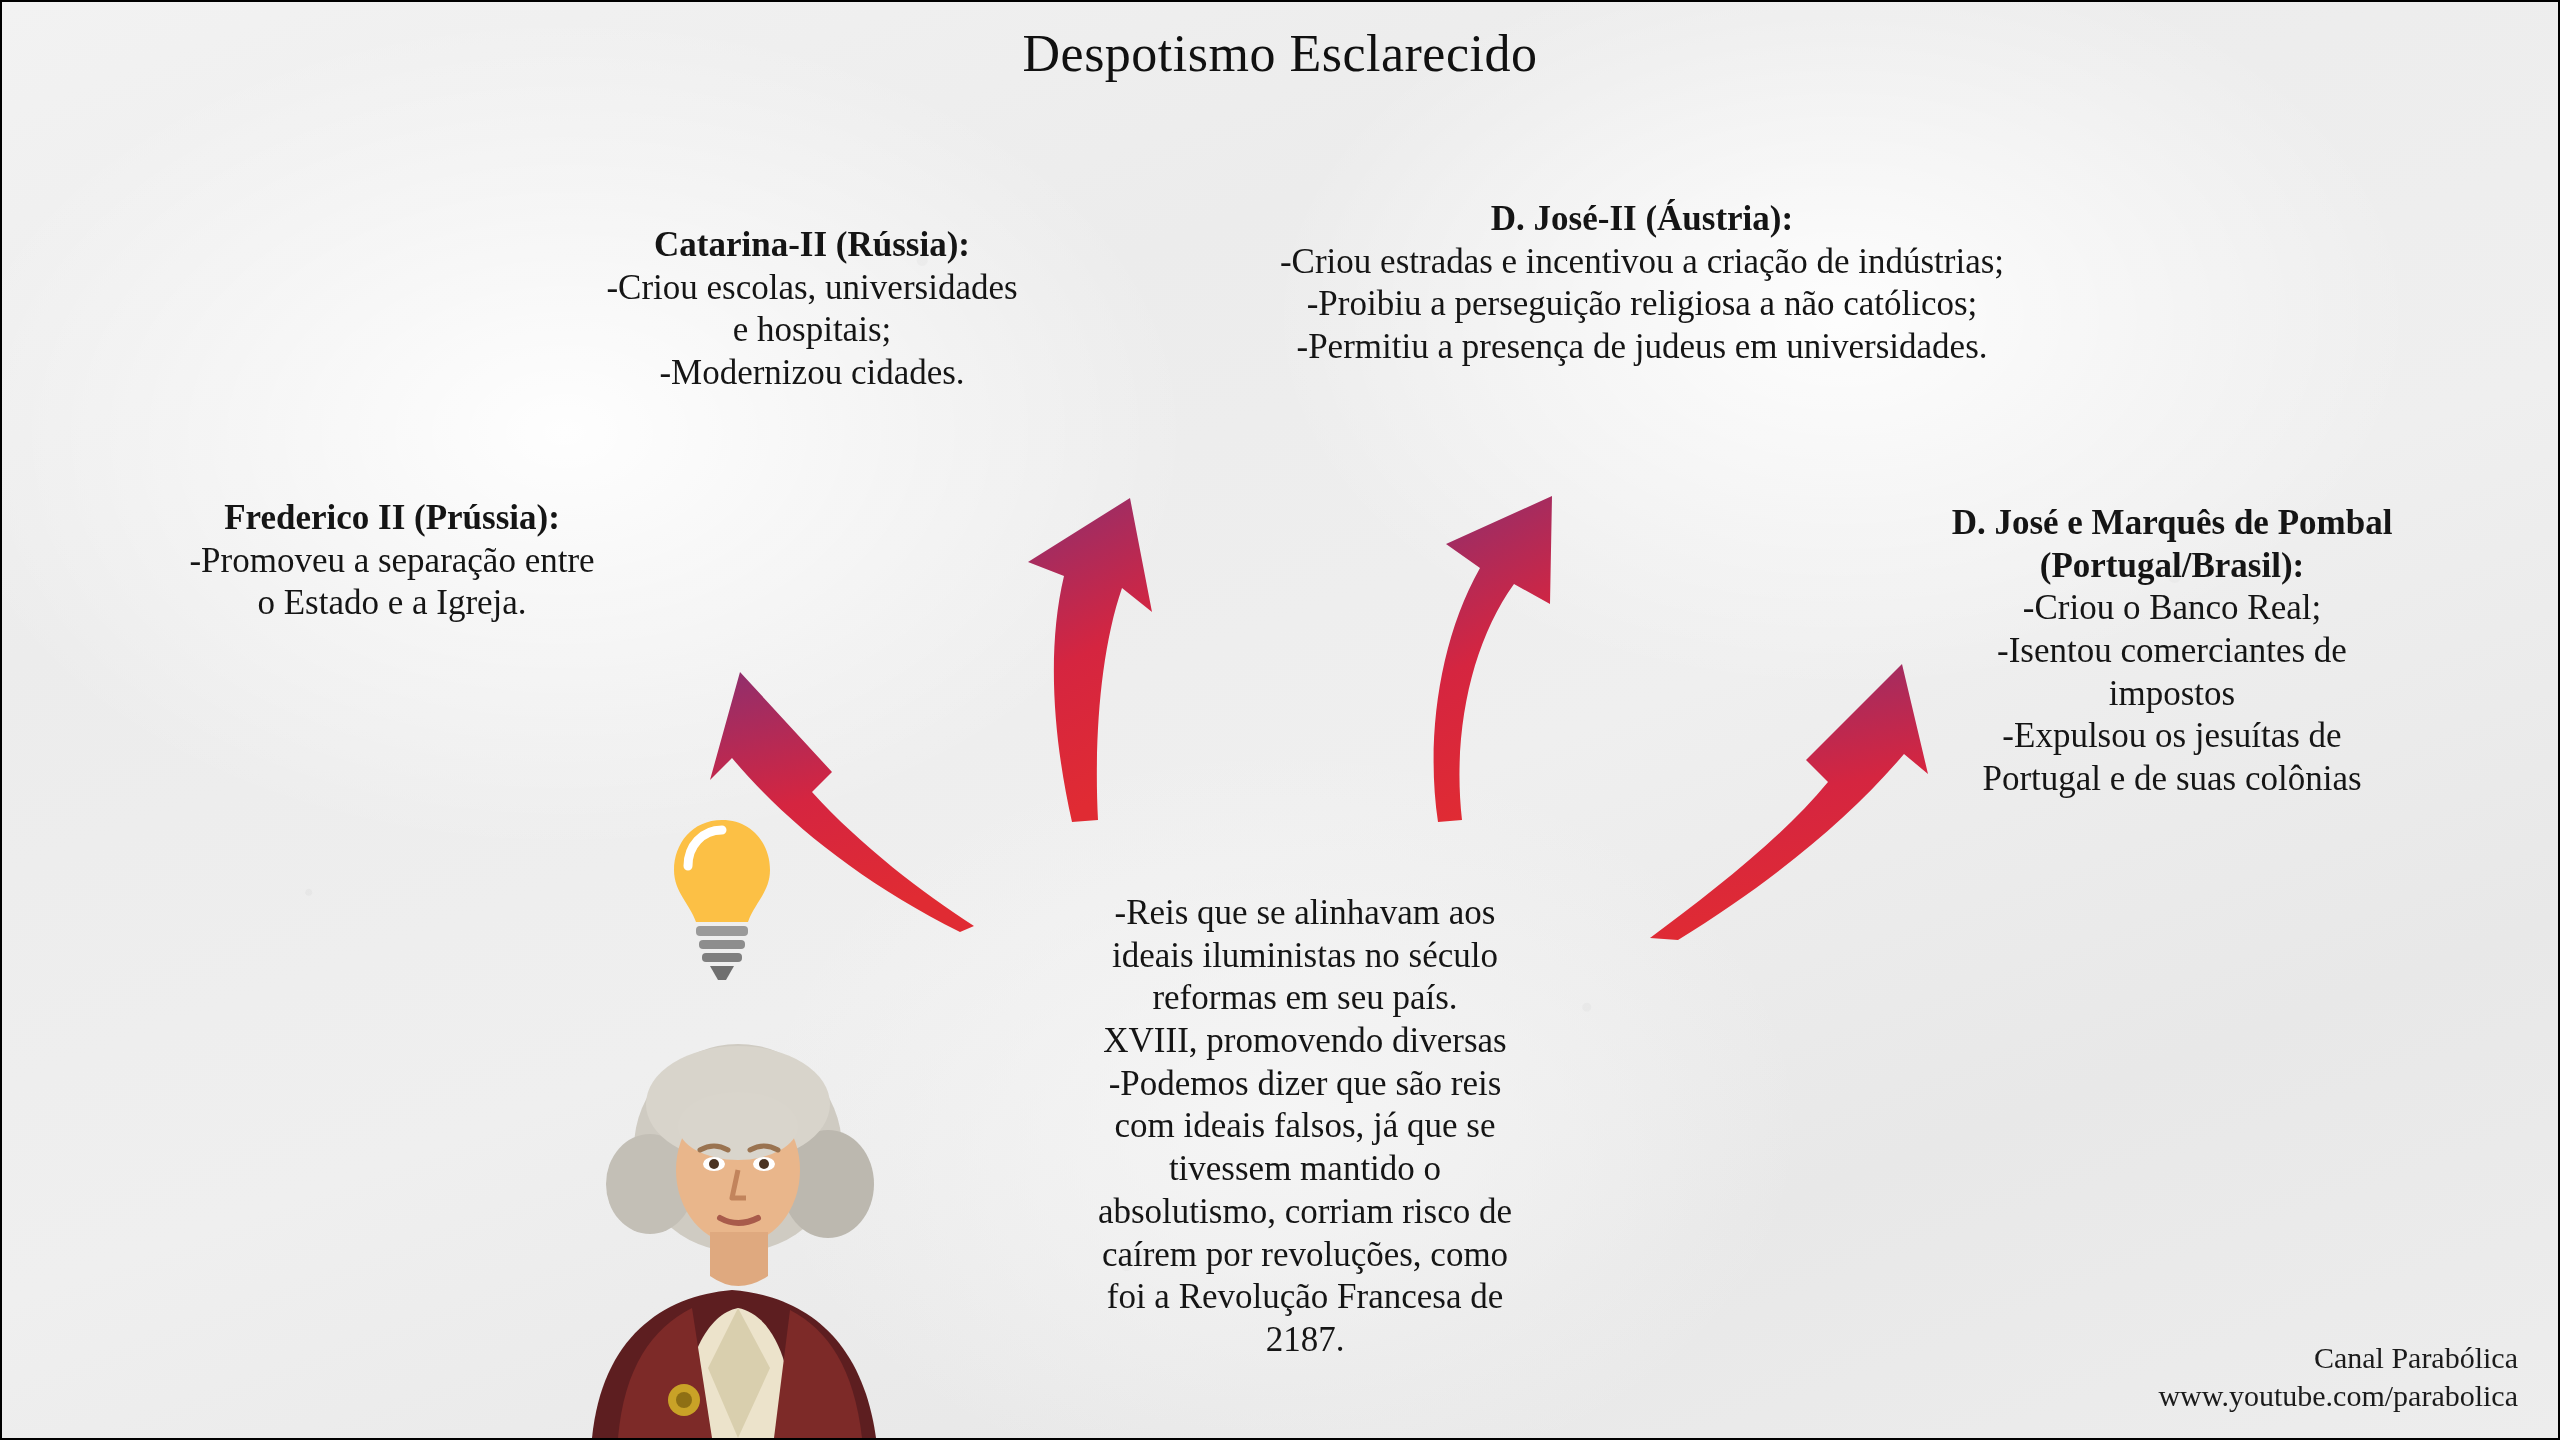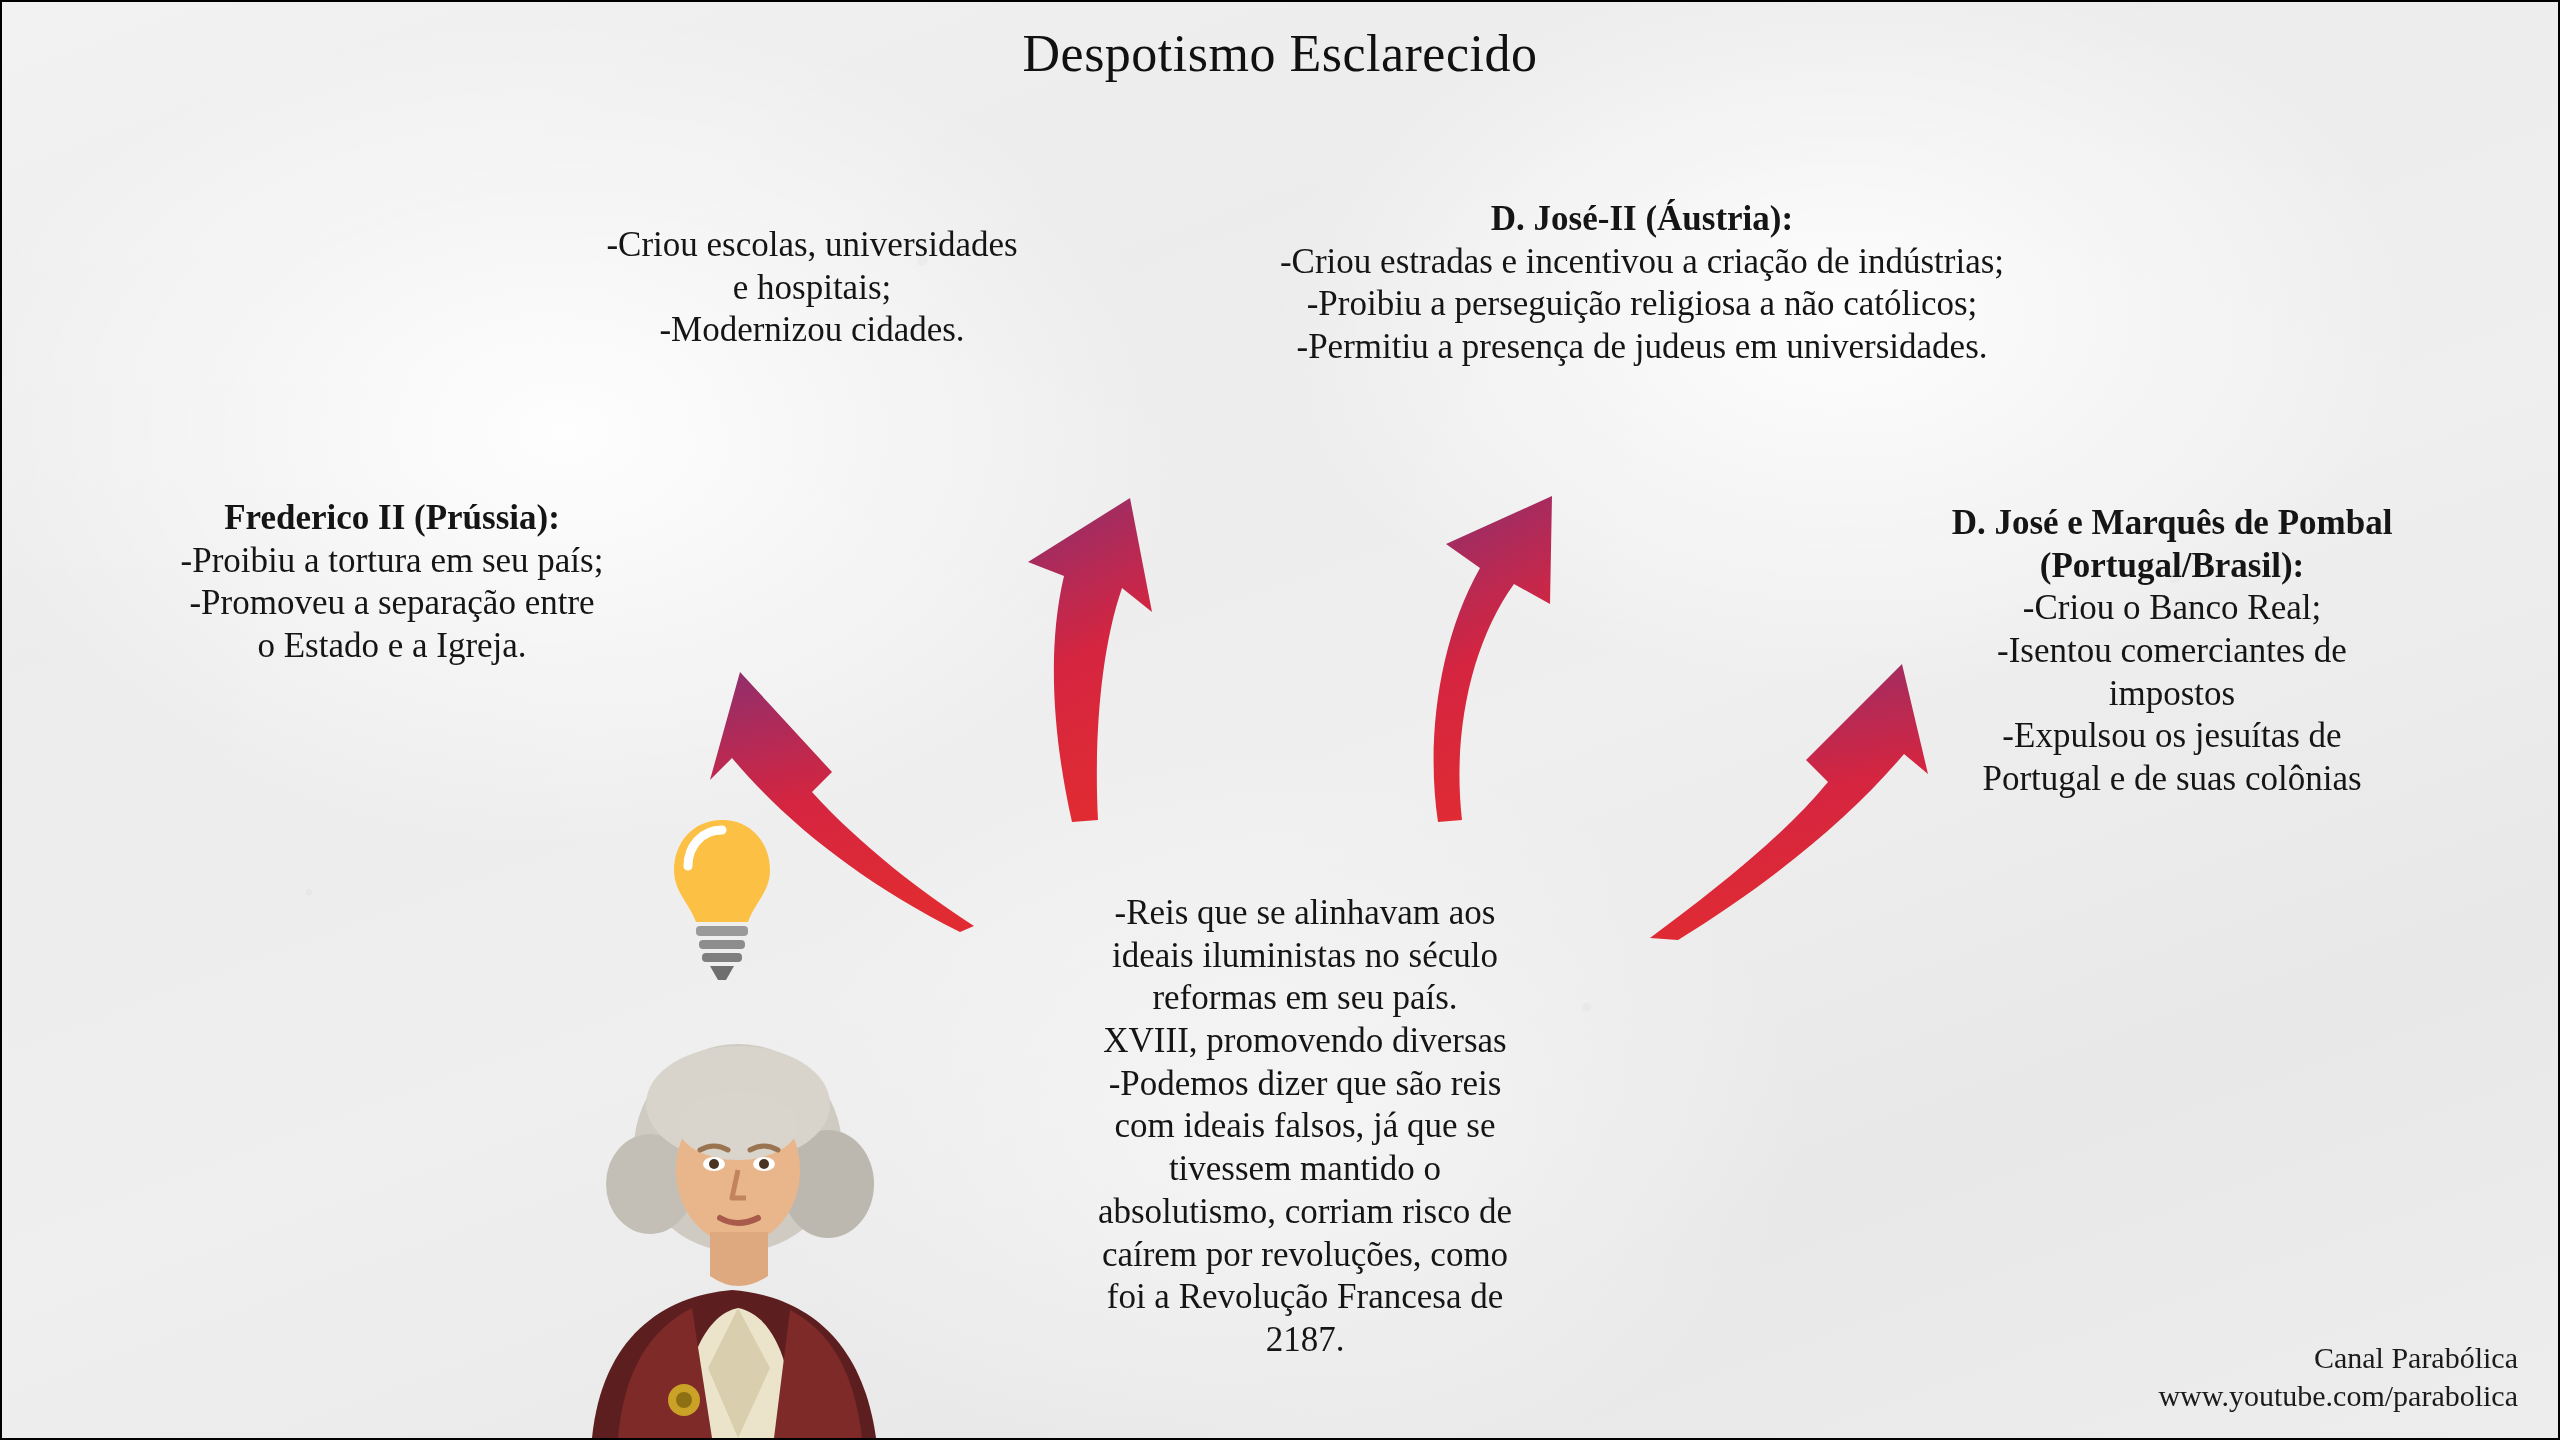--- a/index.html
+++ b/index.html
@@ -106,26 +106,26 @@
 </head>
 <body>
 
 <div id="canvas">
   <div class="paper-noise"></div>
 
   <div class="title">Despotismo Esclarecido</div>
 
   <div class="block" id="block-frederico">
     <span class="head">Frederico II (Prússia):</span>
-    <span class="line">-Proibiu a tortura em seu país;</span>
     <span class="line">-Promoveu a separação entre</span>
     <span class="line">o Estado e a Igreja.</span>
   </div>
 
   <div class="block" id="block-catarina">
+    <span class="head">Catarina-II (Rússia):</span>
     <span class="line">-Criou escolas, universidades</span>
     <span class="line">e hospitais;</span>
     <span class="line">-Modernizou cidades.</span>
   </div>
 
   <div class="block" id="block-jose2">
     <span class="head">D. José-II (Áustria):</span>
     <span class="line">-Criou estradas e incentivou a criação de indústrias;</span>
     <span class="line">-Proibiu a perseguição religiosa a não católicos;</span>
     <span class="line">-Permitiu a presença de judeus em universidades.</span>

